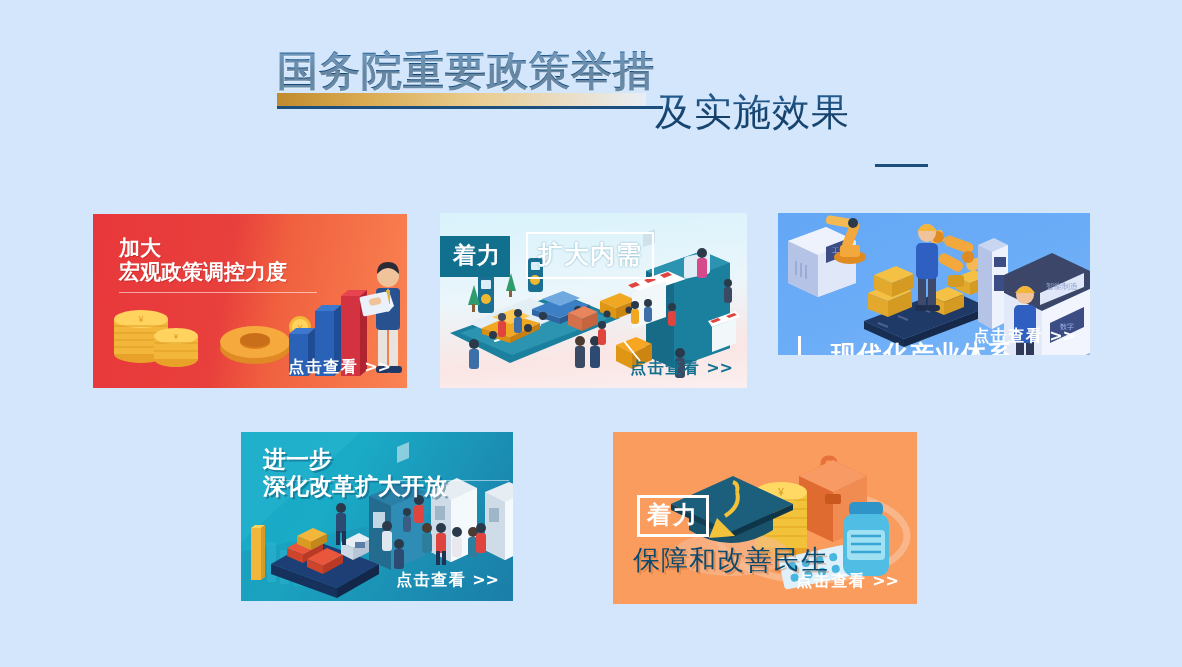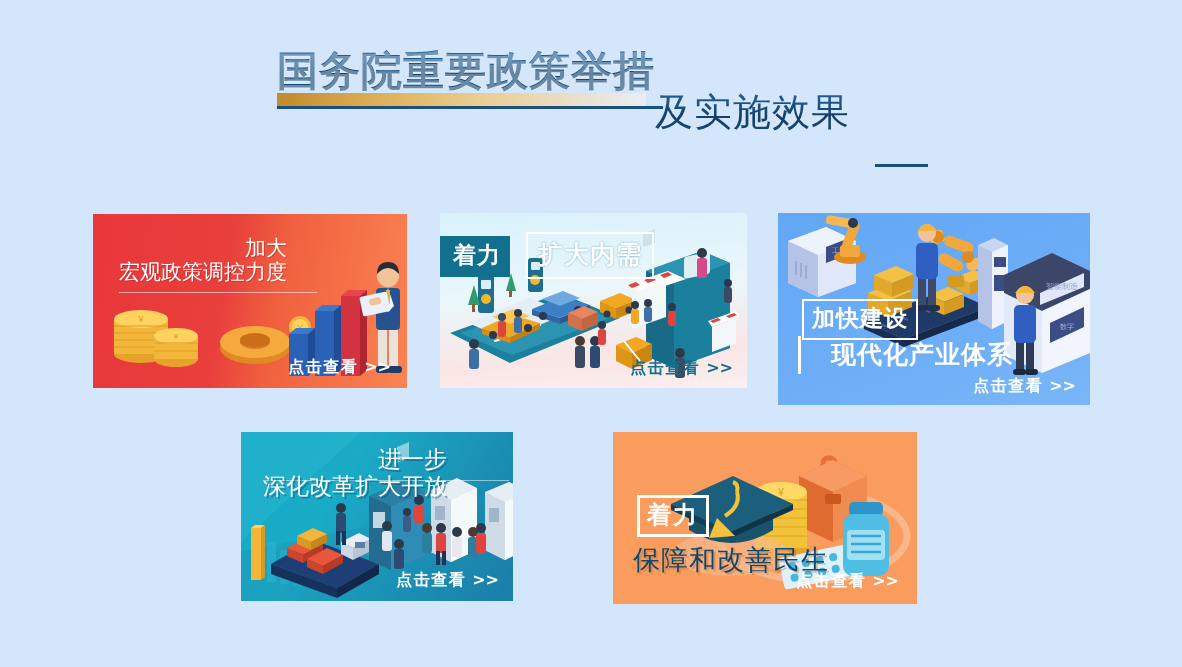--- a/index.html
+++ b/index.html
@@ -35,21 +35,21 @@
     background:linear-gradient(180deg,#2a679f 0%,#143f68 60%,#1b4e7c 100%);
     -webkit-background-clip:text;background-clip:text;-webkit-text-fill-color:transparent;
     white-space:nowrap;
   }
   .title-dash{
     position:absolute;left:875px;top:120px;width:53px;height:3px;background:#1d4f7e;
   }
 
   
   .card{position:absolute;overflow:hidden;cursor:pointer;}
-  .card-title{position:absolute;z-index:6;white-space:nowrap;font-weight:normal;line-height:1.16;text-align:right;}
+  .card-title{position:absolute;z-index:6;white-space:nowrap;font-weight:bold;line-height:1.16;}
   .cta{
     position:absolute;z-index:8;font-size:16px;font-weight:bold;
     letter-spacing:1.5px;white-space:nowrap;
   }
   .cta .arrows{font-family:"DejaVu Sans",sans-serif;letter-spacing:0px;}
   .scene{position:absolute;inset:0;z-index:1;}
 
   
   #card-1{left:93px;top:214px;width:314px;height:174px;
     background:linear-gradient(100deg,#e8373b 0%,#e8403c 42%,#f0603f 58%,#fa8452 100%);}
@@ -60,21 +60,21 @@
   
   #card-2{left:440px;top:213px;width:307px;height:175px;
     background:linear-gradient(175deg,#d8f2fb 0%,#eaf6fb 45%,#fae6e4 78%,#fbeff0 100%);}
   #card-2 .tbox-a{position:absolute;left:0px;top:23px;z-index:6;background:#12708f;padding:4px 9px 6px 13px;}
   #card-2 .tbox-a span{color:#ffffff;font-size:23px;font-weight:bold;letter-spacing:1px;}
   #card-2 .tbox-b{position:absolute;left:86px;top:19px;z-index:6;border:2px solid #ffffff;padding:4px 10px 6px 10px;background:rgba(255,255,255,0);}
   #card-2 .tbox-b span{color:#ffffff;font-size:25px;font-weight:bold;letter-spacing:1px;text-shadow:0 0 2px rgba(18,112,143,.6);}
   #card-2 .cta{right:14px;bottom:9px;color:#12708f;}
 
   
-  #card-3{left:778px;top:213px;width:312px;height:192px;background:linear-gradient(160deg,#63a7f5 0%,#6cadf7 55%,#79b6f8 100%);}
+  #card-3{left:778px;top:213px;width:312px;height:142px;background:linear-gradient(160deg,#63a7f5 0%,#6cadf7 55%,#79b6f8 100%);}
   #card-3 .tbox-a{position:absolute;left:24px;top:86px;z-index:6;border:2px solid #ffffff;padding:2px 8px 4px 8px;}
   #card-3 .tbox-a span{color:#ffffff;font-size:23px;font-weight:bold;letter-spacing:1px;}
   #card-3 .tbox-b{position:absolute;left:20px;top:123px;z-index:6;border-left:3px solid #ffffff;padding:2px 8px 3px 9px;}
   #card-3 .tbox-b span{color:#ffffff;font-size:25px;font-weight:bold;letter-spacing:1px;margin-left:21px;}
   #card-3 .cta{right:14px;bottom:8px;color:#ffffff;}
 
   
   #card-4{left:241px;top:432px;width:272px;height:169px;
     background:linear-gradient(120deg,#15a9c6 0%,#1aabc6 35%,#1b8fb4 72%,#1a7ba8 100%);}
   #card-4 .card-title{left:22px;top:14px;color:#ffffff;font-size:23px;
@@ -411,23 +411,20 @@
         <rect x="238" y="126" width="8" height="32" fill="#2e3a57"></rect>
         <rect x="248" y="126" width="8" height="32" fill="#2e3a57"></rect>
         <rect x="235" y="156" width="13" height="6" rx="3" fill="#1d283f"></rect>
         <rect x="247" y="156" width="13" height="6" rx="3" fill="#1d283f"></rect>
         <rect x="236" y="92" width="22" height="38" rx="5" fill="#2f5fc0"></rect>
         <circle cx="247" cy="82" r="9" fill="#f0c39b"></circle>
         <path d="M237 80 q10 -14 20 0 z" fill="#f2b63a"></path>
       </g>
     </svg>
   </div>
-  <div class="tbox-a">
-    <span>加快建设</span>
-  </div>
   <div class="tbox-b">
     <span>现代化产业体系</span>
   </div>
   <div class="cta">
     <span>点击查看</span>
     <span class="arrows">&gt;&gt;</span>
   </div>
 </div>
 
 <div class="card" id="card-4">

